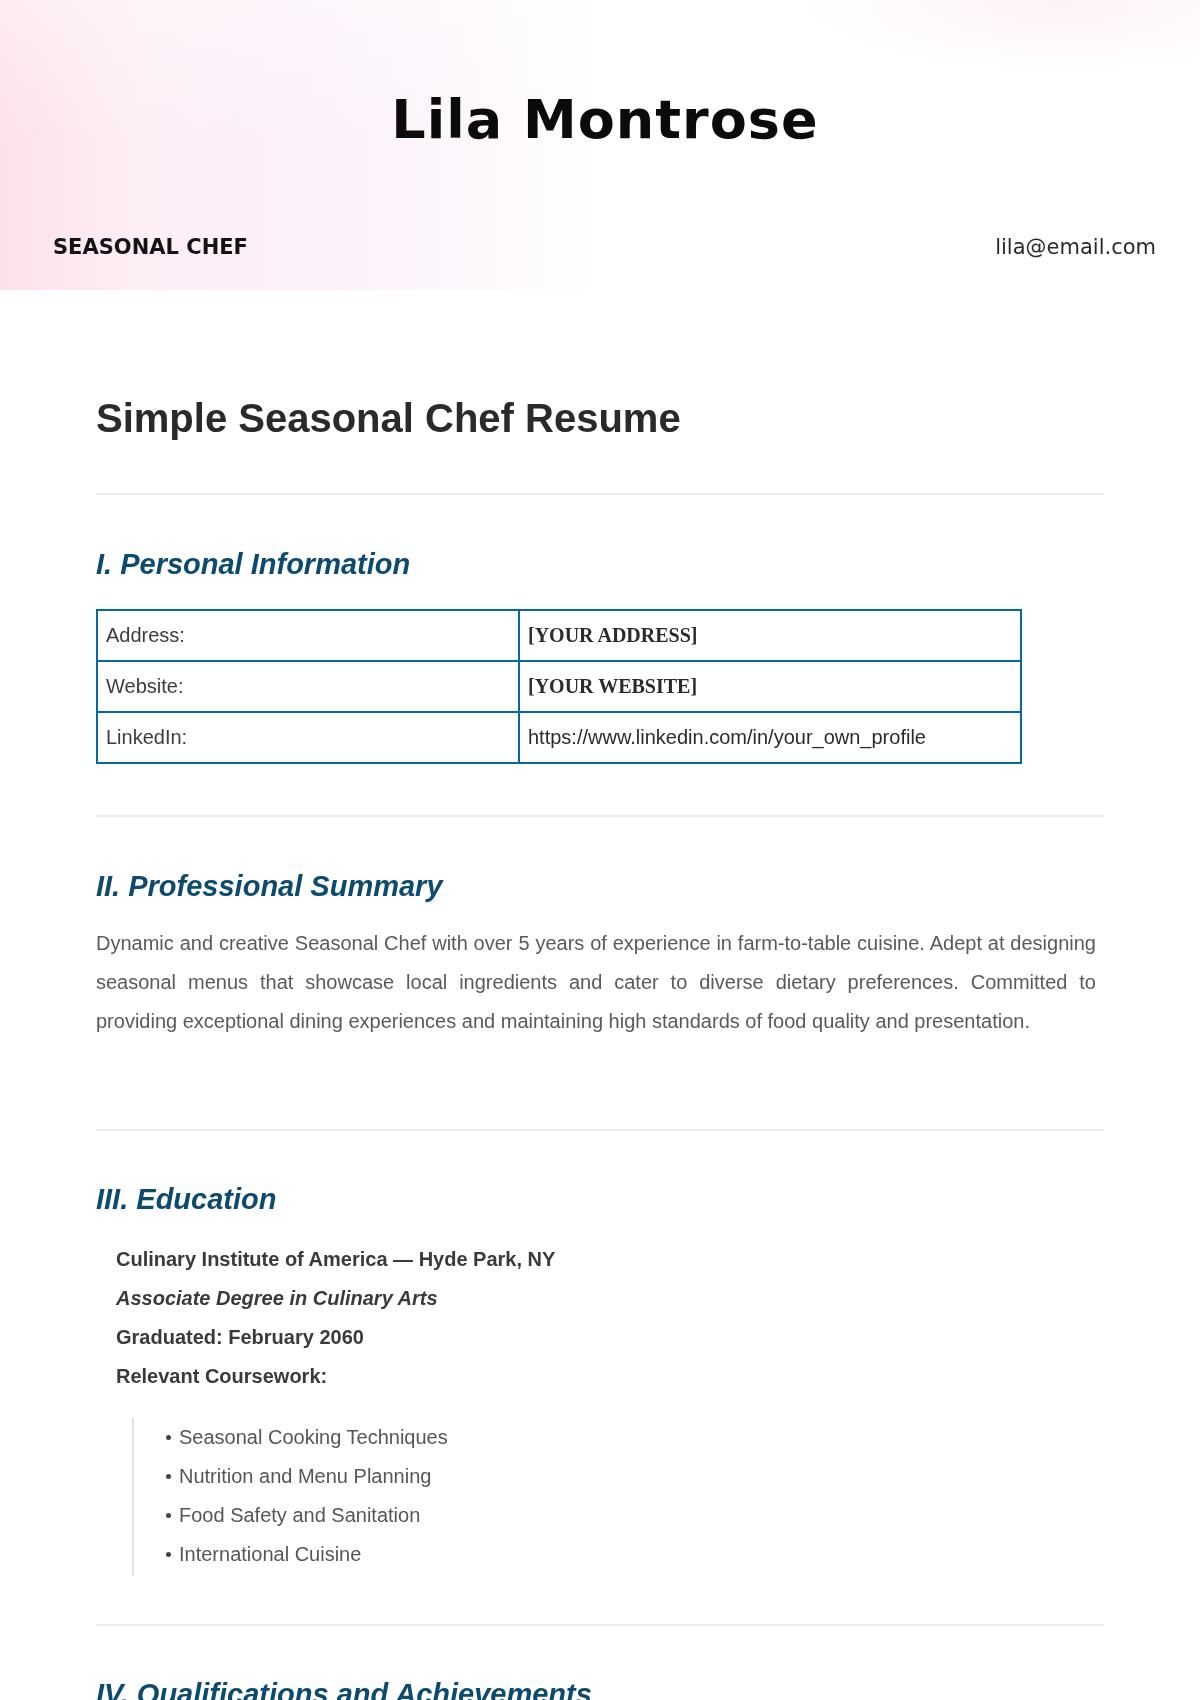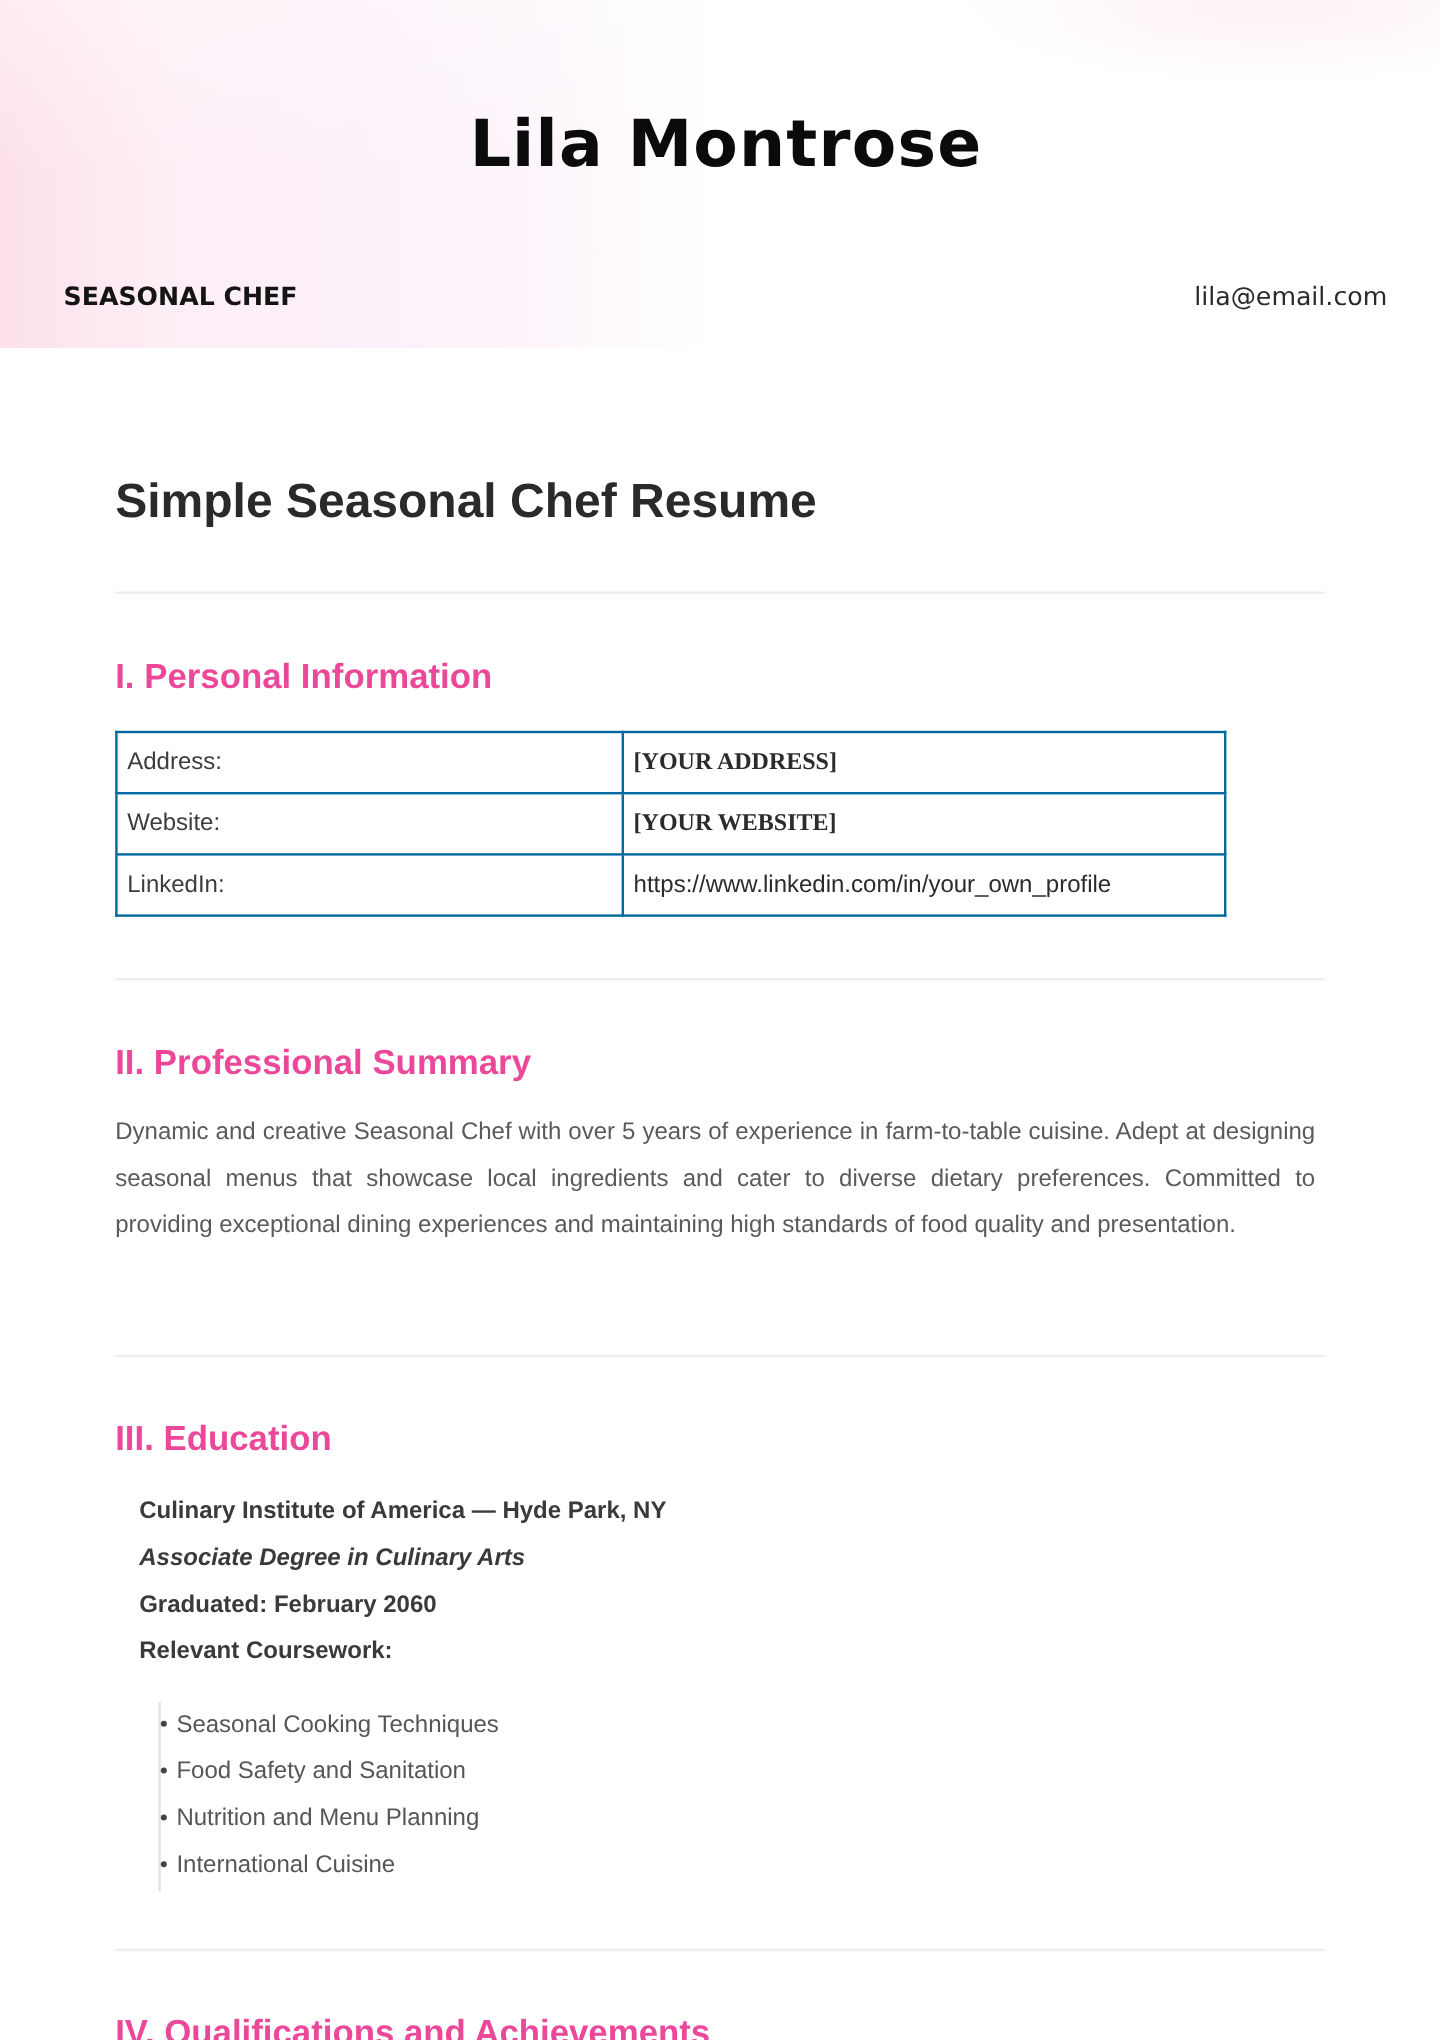--- a/index.html
+++ b/index.html
@@ -69,21 +69,22 @@
   .divider {
     position: absolute;
     left: 0; width: 1008px; height: 2px;
     background: #ededed;
   }
   .section-title {
     position: absolute;
     left: 0;
     font-weight: bold;
     font-size: 29px;
-    color: #ec4899;
+    color: #0c4a6e;
+    font-style: italic;
   }
   table.info {
     position: absolute;
     top: 609px; left: 0;
     width: 926px;
     border-collapse: collapse;
     font-size: 20px;
   }
   table.info td {
     border: 2px solid #0369a1;
@@ -103,20 +104,21 @@
   }
   .edu-line {
     position: absolute; left: 0;
     font-size: 20px; font-weight: bold; color: #3a3a3a; margin-left: 20px;
   }
   .edu-line.italic { font-style: italic; }
   .coursework {
     position: absolute;
     top: 1418px; left: 36px;
     border-left: 2px solid #e3e3e3;
+    padding-left: 32px;
     height: 158px;
   }
   .course-item {
     font-size: 20px;
     color: #565656;
     height: 39px;
     line-height: 39px;
     white-space: nowrap;
   }
   .bullet {
@@ -166,20 +168,20 @@
   <div class="divider" style="top:1129px"></div>
 
   <div class="section-title" style="top:1183px">III. Education</div>
   <div class="edu-line" style="top:1248px">Culinary Institute of America — Hyde Park, NY</div>
   <div class="edu-line italic" style="top:1287px">Associate Degree in Culinary Arts</div>
   <div class="edu-line" style="top:1326px">Graduated: February 2060</div>
   <div class="edu-line" style="top:1365px">Relevant Coursework:</div>
 
   <div class="coursework">
     <div class="course-item"><span class="bullet"></span><span>Seasonal Cooking Techniques</span></div>
+    <div class="course-item"><span class="bullet"></span><span>Nutrition and Menu Planning</span></div>
     <div class="course-item"><span class="bullet"></span><span>Food Safety and Sanitation</span></div>
-    <div class="course-item"><span class="bullet"></span><span>Nutrition and Menu Planning</span></div>
     <div class="course-item"><span class="bullet"></span><span>International Cuisine</span></div>
   </div>
   <div class="divider" style="top:1624px"></div>
 
   <div class="section-title" style="top:1678px">IV. Qualifications and Achievements</div>
 </div>
 
 </body></html>

